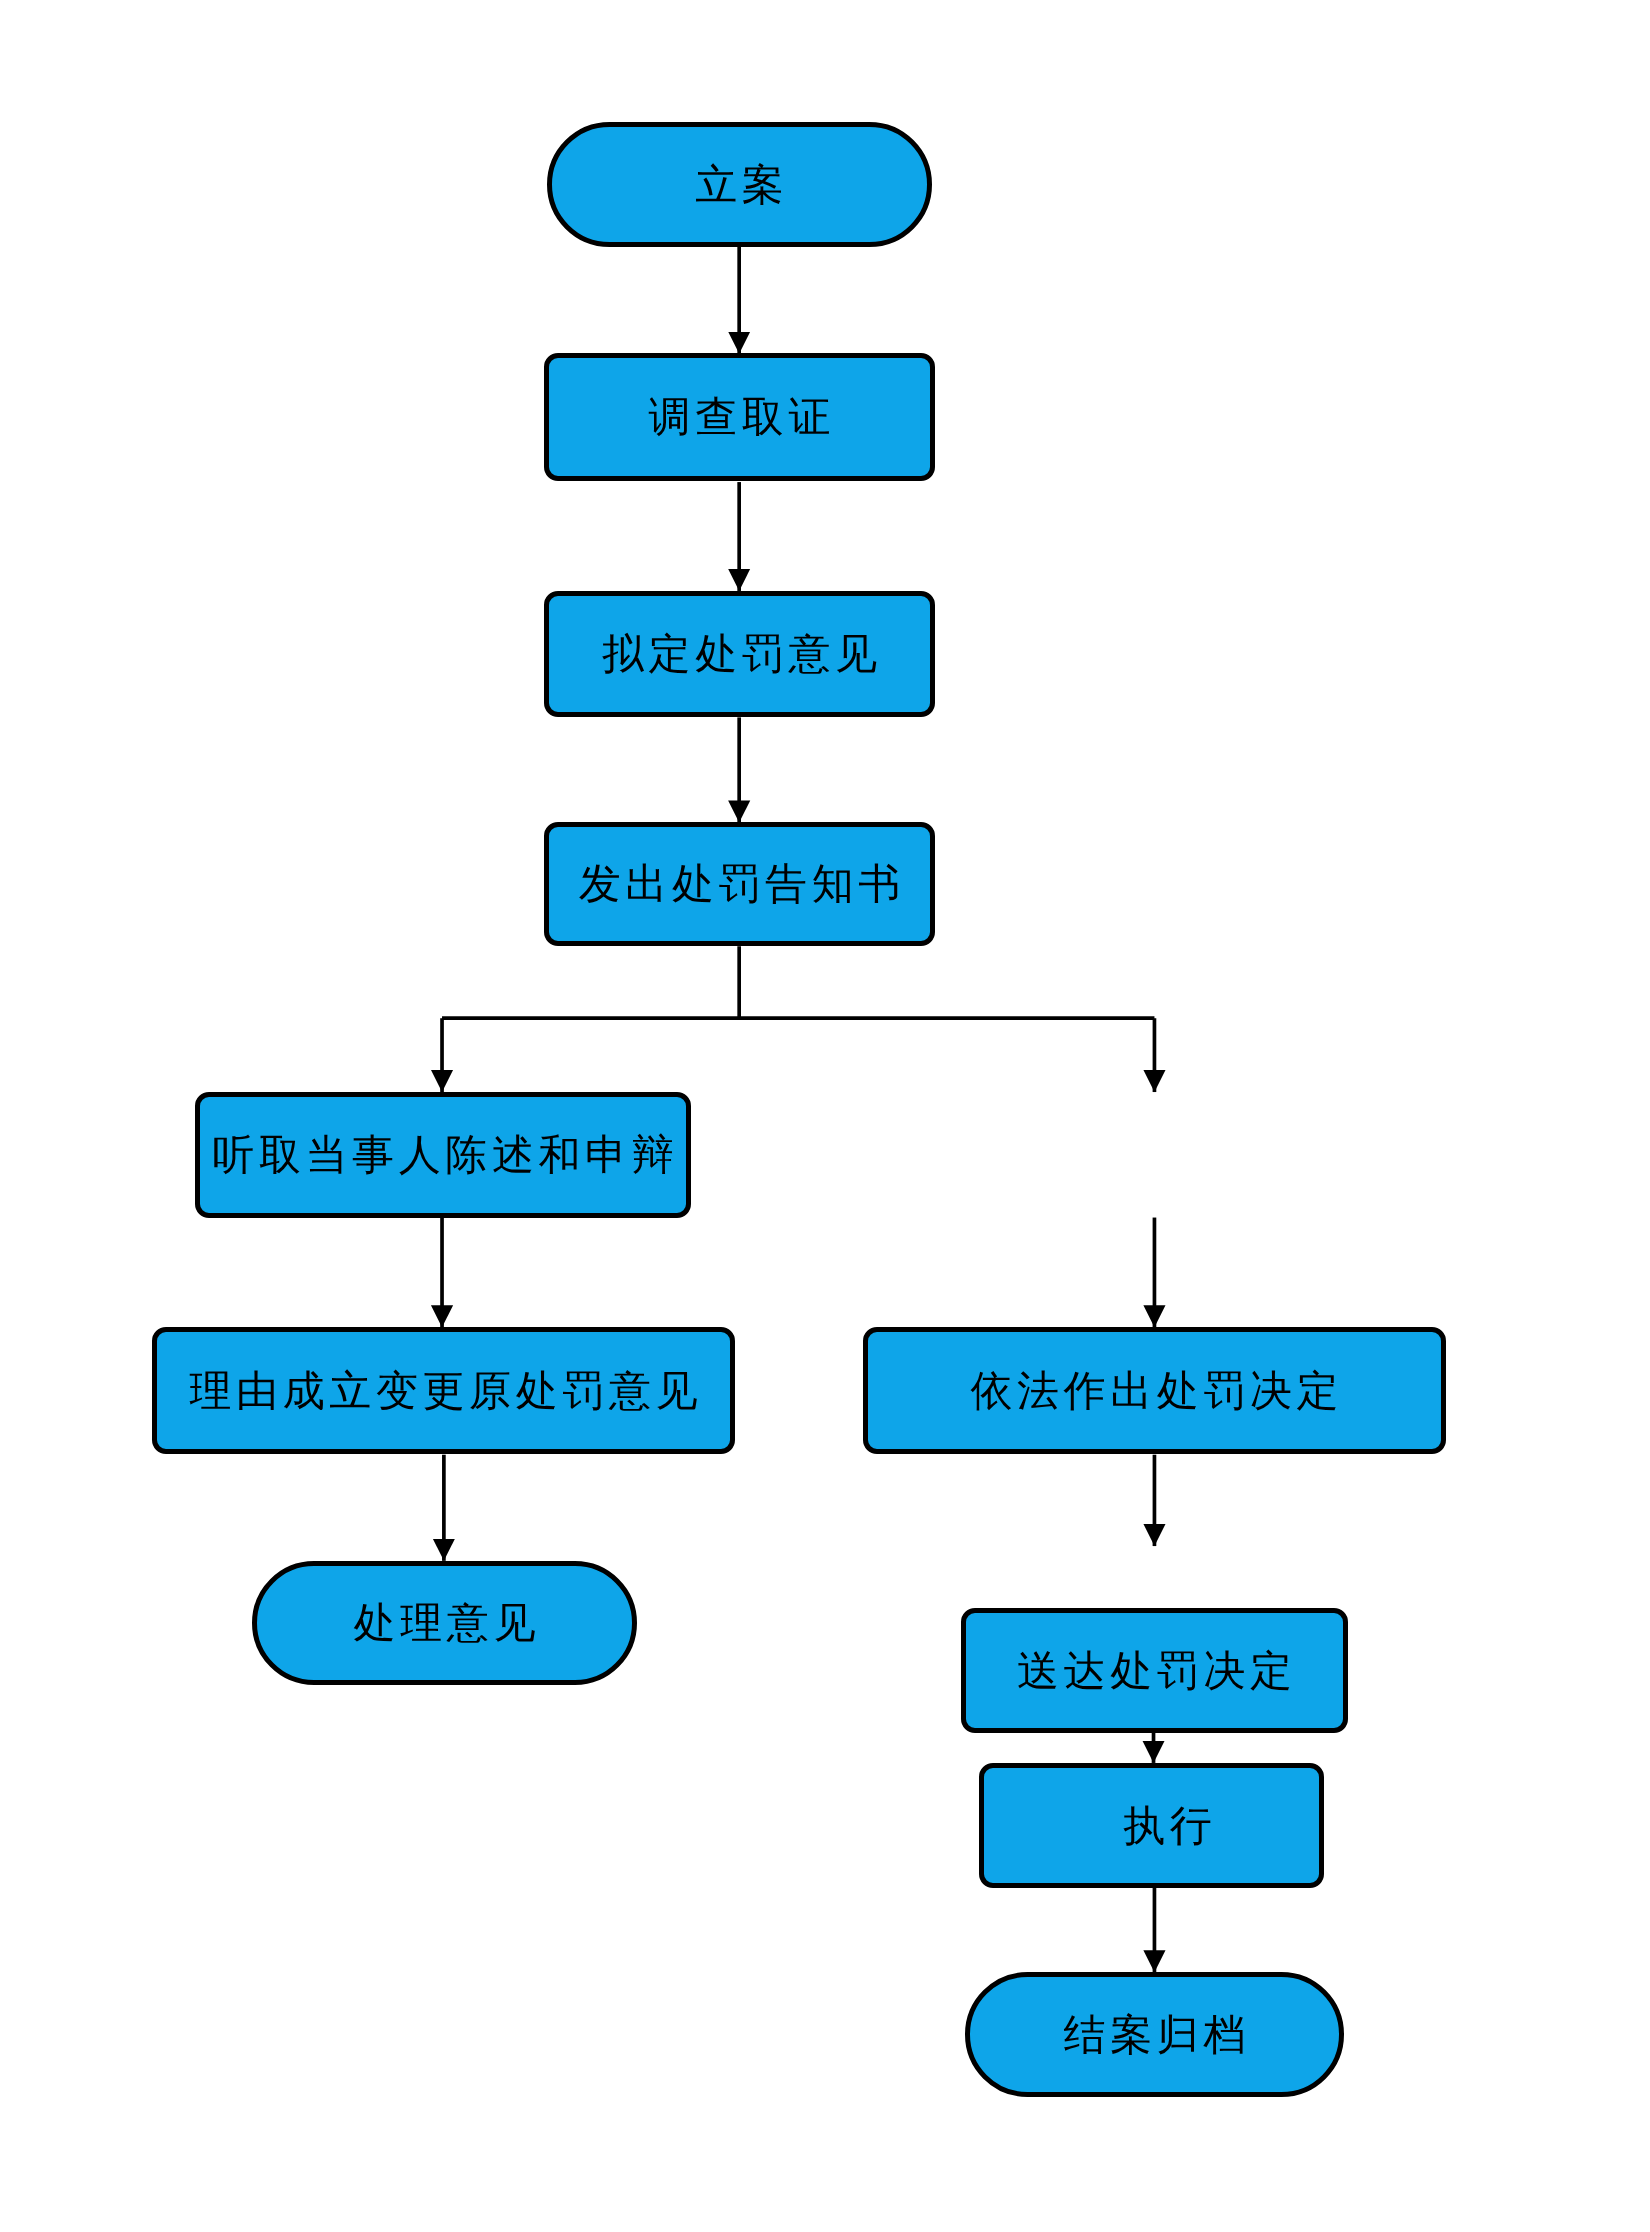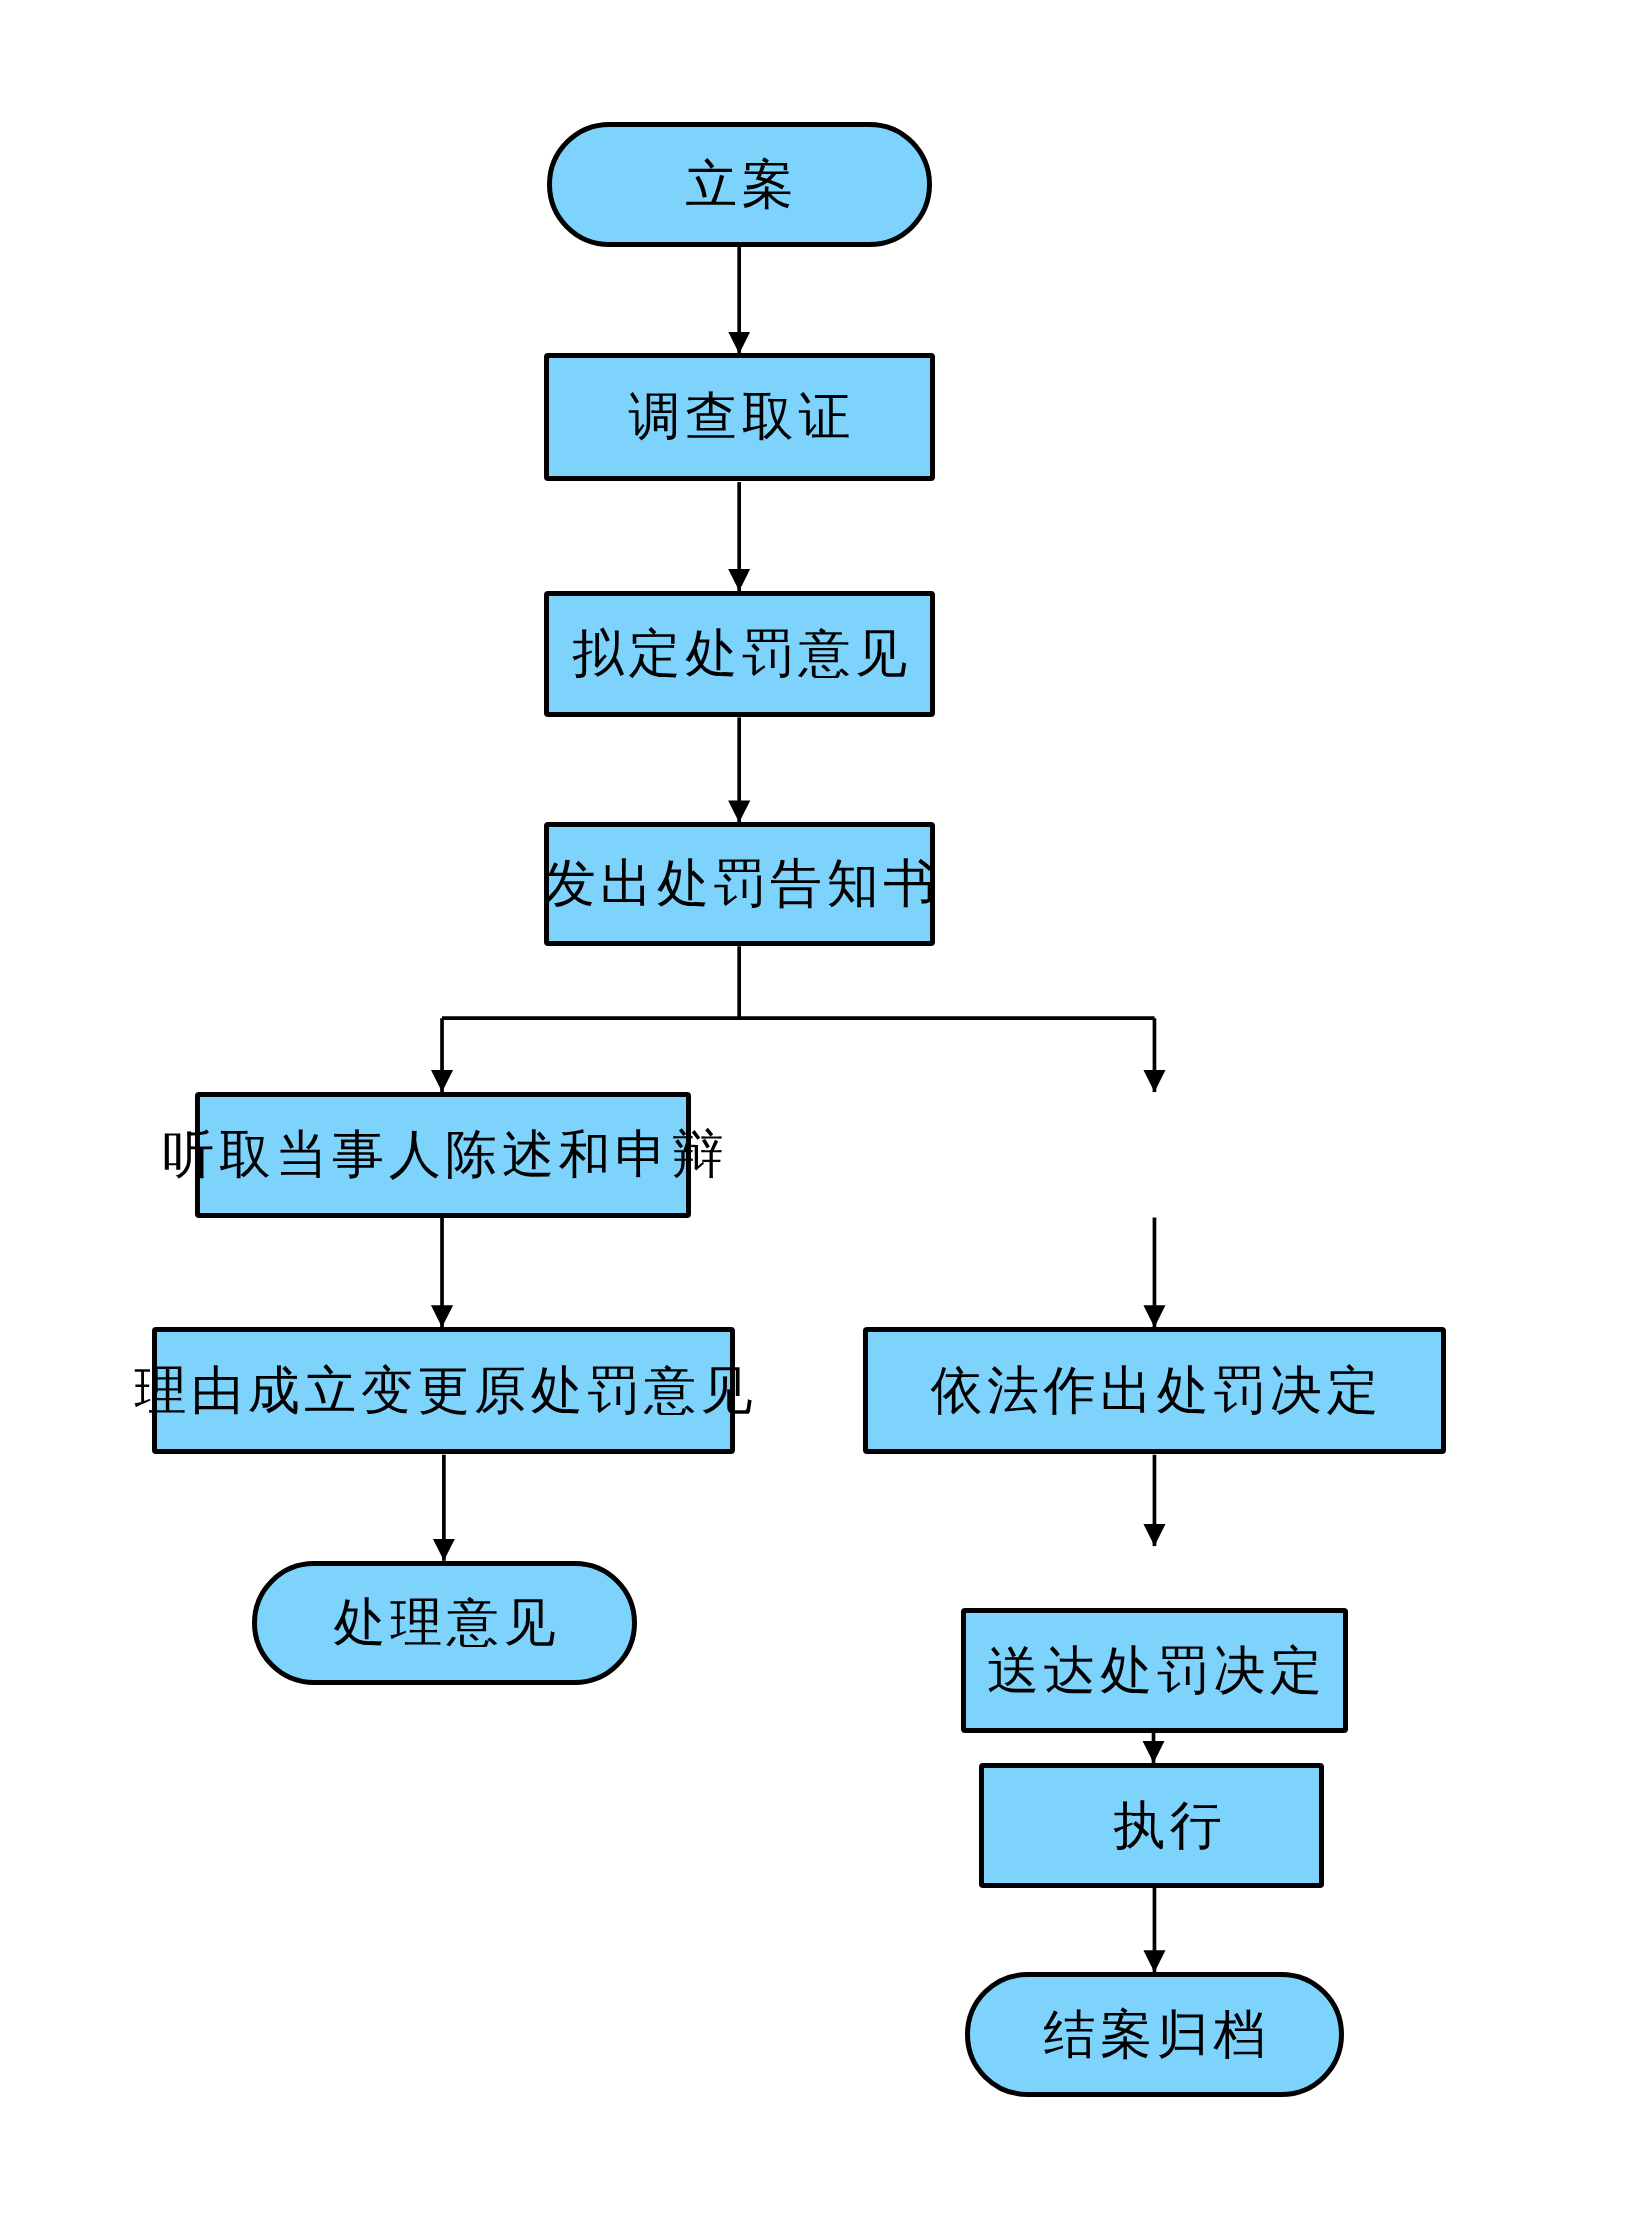--- a/index.html
+++ b/index.html
@@ -19,34 +19,34 @@
     position: absolute;
     left: 0;
     top: 0;
     width: 1650px;
     height: 2233px;
     pointer-events: none;
   }
   .node {
     position: absolute;
     box-sizing: border-box;
-    background: #7dd3fc;
+    background: #0ea5e9;
     border: 5.5px solid #000000;
     display: flex;
     align-items: center;
     justify-content: center;
-    font-size: 52px;
+    font-size: 42px;
     color: #000000;
     letter-spacing: 4.6px;
     text-indent: 4.6px;
     white-space: nowrap;
     line-height: 1;
   }
   .rect {
-    border-radius: 4px;
+    border-radius: 14px;
   }
   .stadium {
     border-radius: 65px;
   }
   .edge-line {
     stroke: #000000;
     stroke-width: 4;
     fill: none;
   }
 </style>

